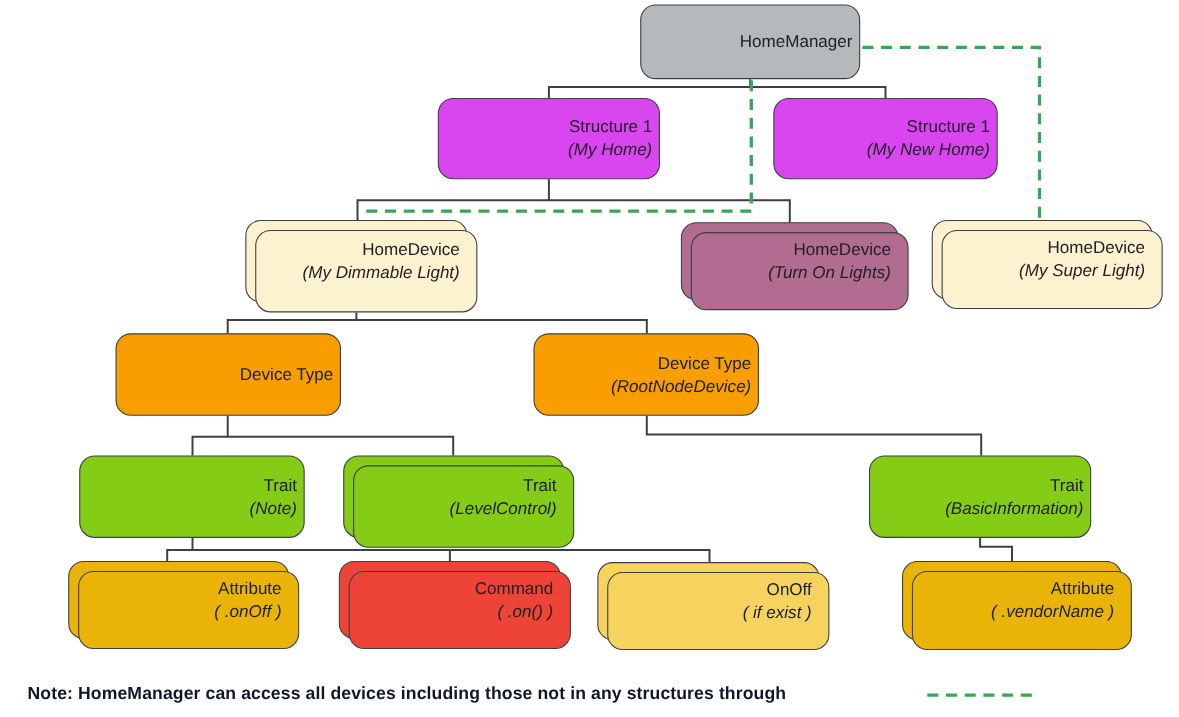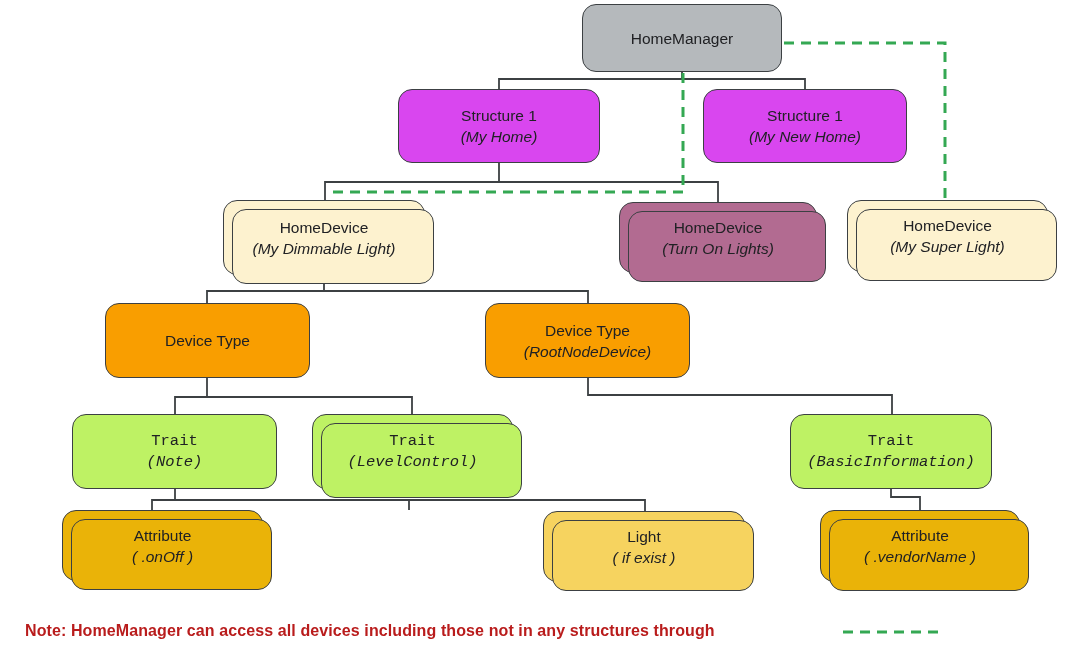--- a/index.html
+++ b/index.html
@@ -3,43 +3,43 @@
 <meta charset="utf-8">
 <style>
   html,body{margin:0;padding:0;background:#fff;}
   #canvas{
     position:relative;width:1072px;height:652px;background:#ffffff;
     font-family:"Liberation Sans",sans-serif;color:#202124;overflow:hidden;
   }
   #wires{position:absolute;left:0;top:0;z-index:0;}
   .node{
     position:absolute;z-index:1;display:flex;flex-direction:column;
-    align-items:center;justify-content:center;text-align:center;
+    align-items:flex-end;justify-content:center;text-align:center;
     border:1.6px solid #3c4043;border-radius:14px;
     font-size:15.5px;line-height:21px;box-sizing:border-box;padding:16px 6px;
   }
   .node .s{font-style:italic;}
   .node .s:empty{display:none;}
   .stacked::before{
     content:"";position:absolute;z-index:-1;
     left:8px;top:8px;right:-10px;bottom:-10px;
     background:inherit;border:inherit;border-radius:inherit;
   }
   .gray{background:#b5b9bc;}
   .lblue{background:#d946ef;}
   .cream{background:#fdf2cf;}
   .mauve{background:#b26b91;}
   .orange{background:#f99e00;}
-  .blue{background:#bef264;font-family:Liberation Mono, monospace;}
+  .blue{background:#84cc16;}
   .green{background:#eab308;}
   .red{background:#ee4437;}
   .yellow{background:#f6d35f;}
   .note{
     position:absolute;left:25px;top:622px;z-index:1;
-    font-size:16px;font-weight:700;color:#b91c1c;letter-spacing:.1px;
+    font-size:16px;font-weight:700;color:#0f172a;letter-spacing:.1px;
   }
 </style>
 </head>
 <body>
 
 <div id="canvas">
 
   <svg id="wires" width="1072" height="652">
 
     <g fill="none" stroke="#3c4043" stroke-width="1.8">
@@ -111,23 +111,27 @@
   <div class="node blue" style="left:790px;top:414px;width:202px;height:75px">
     <span class="t">Trait</span>
     <span class="s">(BasicInformation)</span>
   </div>
 
   <div class="node green stacked" style="left:62px;top:510px;width:201px;height:71px">
     <span class="t">Attribute</span>
     <span class="s">( .onOff )</span>
   </div>
 
+  <div class="node red stacked" style="left:308px;top:510px;width:202px;height:71px">
+    <span class="t">Command</span>
+    <span class="s">( .on() )</span>
+  </div>
 
   <div class="node yellow stacked" style="left:543px;top:511px;width:202px;height:71px">
-    <span class="t">Light</span>
+    <span class="t">OnOff</span>
     <span class="s">( if exist )</span>
   </div>
 
   <div class="node green stacked" style="left:820px;top:510px;width:200px;height:72px">
     <span class="t">Attribute</span>
     <span class="s">( .vendorName )</span>
   </div>
 
   <div class="note">Note: HomeManager can access all devices including those not in any structures through</div>
 

